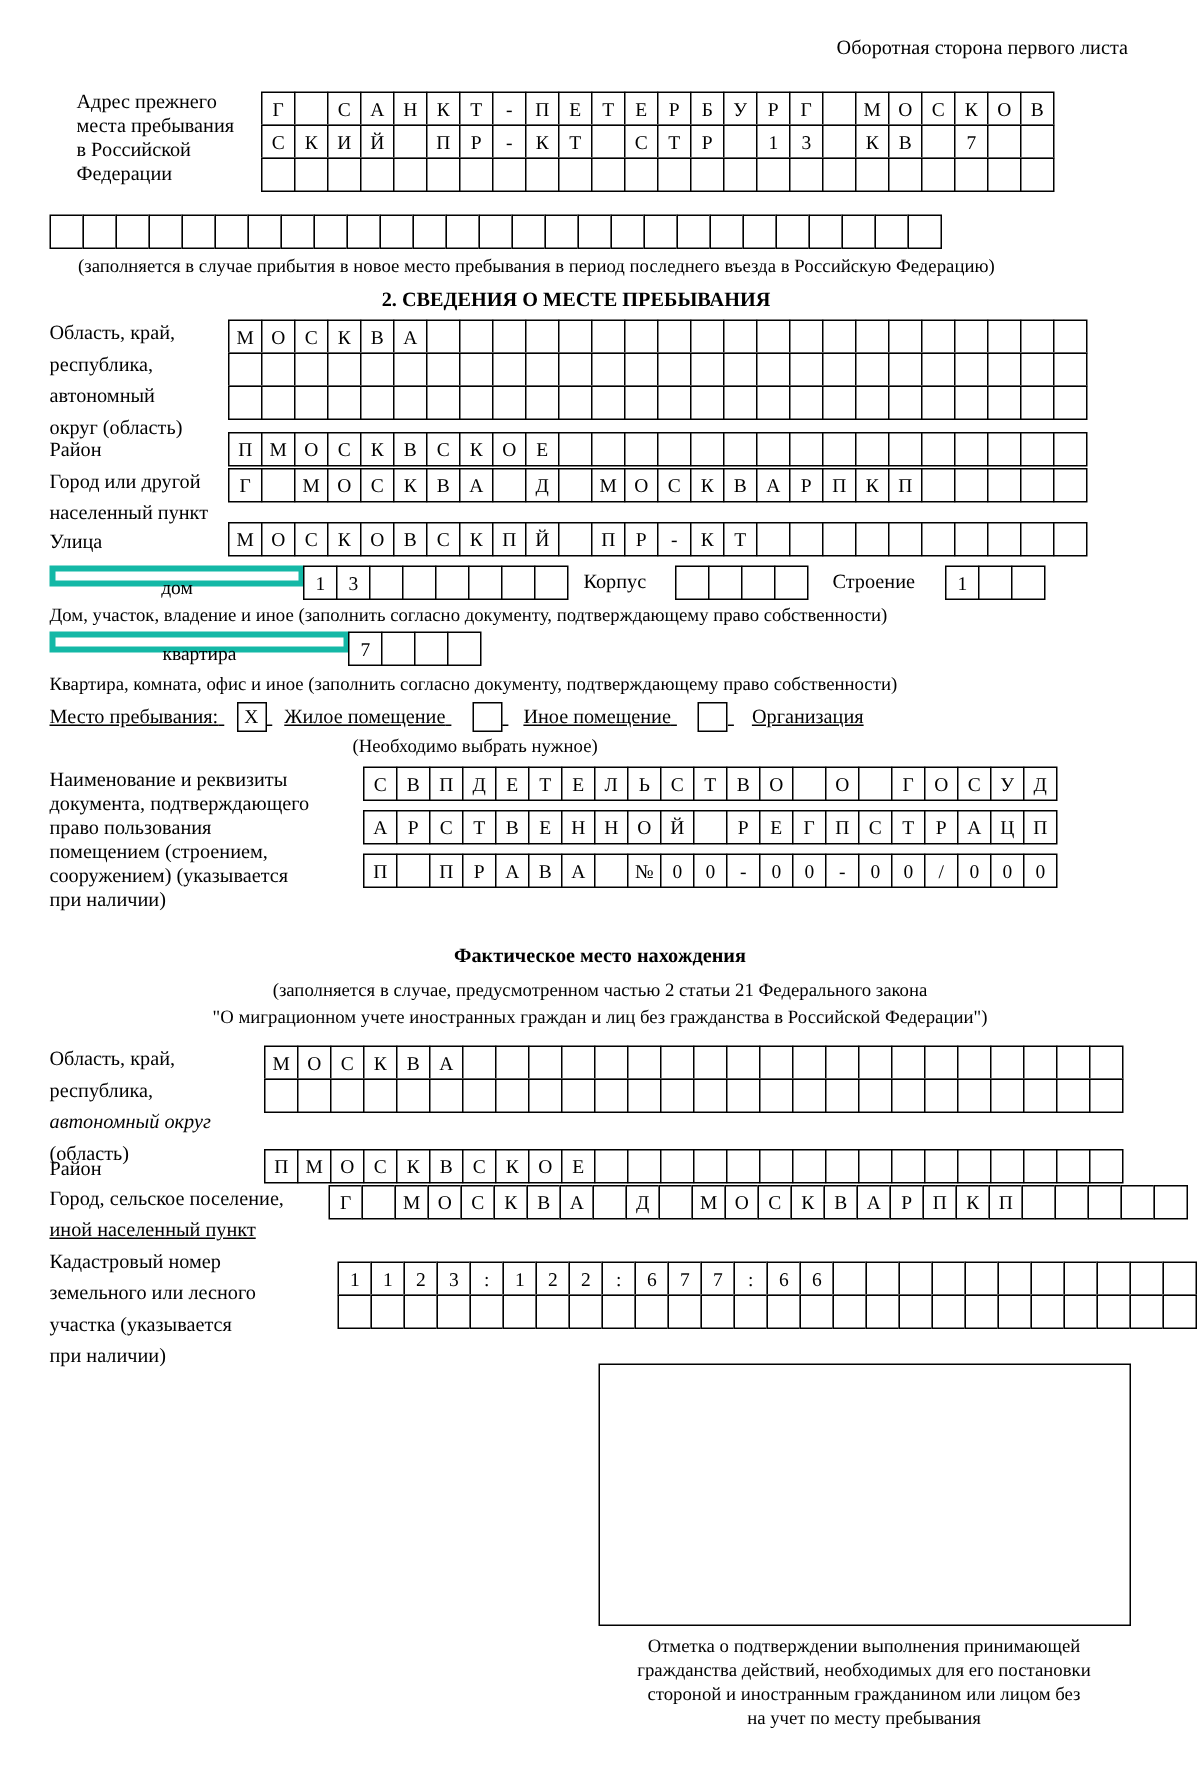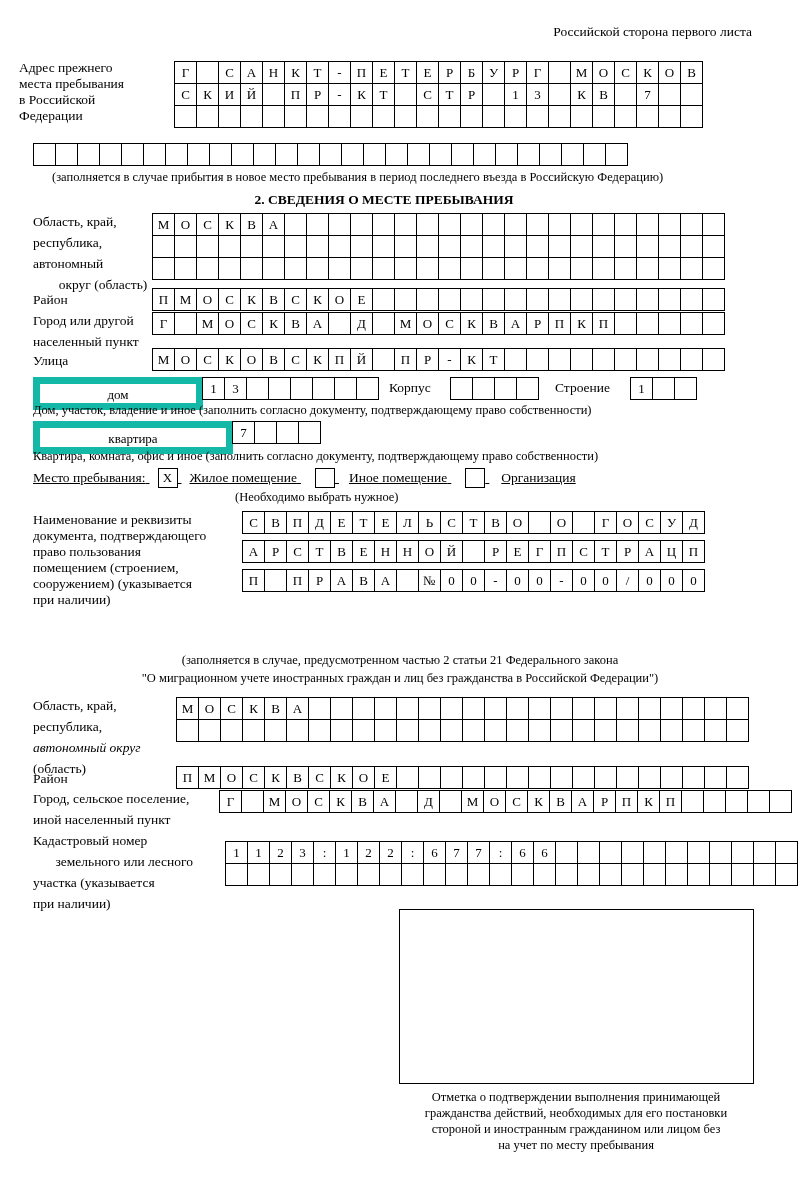--- a/index.html
+++ b/index.html
@@ -28,23 +28,23 @@
     border:1px solid #000;
     margin-right:-1px;
     box-sizing:border-box;
     font-size:13px;
     line-height:21px;
     text-align:center;
     font-family:"Liberation Serif", serif;
     background:#fff;
   }
   .box-lbl{
-    border:7px solid #14b8a6;
+    border:4px solid #14b8a6;
     box-sizing:border-box;
-    height:33px;
+    height:14px;
     line-height:21px;
     text-align:center;
     font-size:13px;
   }
   .note{font-size:12.5px;}
   .sect-title{font-weight:bold;font-size:13.5px;text-align:center;}
   .big-box{
     position:absolute;
     border:1px solid #000;
     box-sizing:border-box;
@@ -62,23 +62,23 @@
     display:inline-block;text-align:center;line-height:18px;font-size:13px;
     vertical-align:middle;
   }
   .inline-lbl{font-size:13.5px;vertical-align:middle;}
 </style>
 </head>
 <body>
 
 <div class="page">
 
-  <div class="hdr-right">Российской сторона первого листа</div>
-
-  <div style="position:absolute;left:19px;top:60px;width:140px;">
+  <div class="hdr-right">Оборотная сторона первого листа</div>
+
+  <div style="position:absolute;left:51px;top:60px;width:140px;">
     <div class="lbl">Адрес прежнего</div>
     <div class="lbl">места пребывания</div>
     <div class="lbl">в Российской</div>
     <div class="lbl">Федерации</div>
   </div>
 
   <div class="row" id="prev-row-0" style="left:174px;top:61px;">
       <div class="cell">Г</div>
       <div class="cell"></div>
       <div class="cell">С</div>
@@ -187,21 +187,21 @@
     </div>
 
   <div class="note" style="position:absolute;left:52px;top:170px;">(заполняется в случае прибытия в новое место пребывания в период последнего въезда в Российскую Федерацию)</div>
 
   <div class="sect-title" style="position:absolute;left:0;top:192px;width:688px;margin-left:40px;">2. СВЕДЕНИЯ О МЕСТЕ ПРЕБЫВАНИЯ</div>
 
   <div style="position:absolute;left:33px;top:214px;width:140px;">
     <div class="lbl">Область, край,</div>
     <div class="lbl" style="margin-top:5px;">республика,</div>
     <div class="lbl" style="margin-top:5px;">автономный</div>
-    <div class="lbl" style="margin-top:5px;text-align:center;">округ (область)</div>
+    <div class="lbl" style="margin-top:5px;">округ (область)</div>
   </div>
   <div class="row" id="s2-reg-0" style="left:152px;top:213px;">
       <div class="cell">М</div>
       <div class="cell">О</div>
       <div class="cell">С</div>
       <div class="cell">К</div>
       <div class="cell">В</div>
       <div class="cell">А</div>
       <div class="cell"></div>
       <div class="cell"></div>
@@ -492,20 +492,21 @@
       <div class="cell">0</div>
       <div class="cell">-</div>
       <div class="cell">0</div>
       <div class="cell">0</div>
       <div class="cell">/</div>
       <div class="cell">0</div>
       <div class="cell">0</div>
       <div class="cell">0</div>
     </div>
 
+  <div class="sect-title" style="position:absolute;left:0;top:629px;width:800px;">Фактическое место нахождения</div>
   <div class="note center" style="position:absolute;left:0;top:653px;width:800px;">(заполняется в случае, предусмотренном частью 2 статьи 21 Федерального закона</div>
   <div class="note center" style="position:absolute;left:0;top:671px;width:800px;">"О миграционном учете иностранных граждан и лиц без гражданства в Российской Федерации")</div>
 
   <div style="position:absolute;left:33px;top:698px;width:145px;">
     <div class="lbl">Область, край,</div>
     <div class="lbl" style="margin-top:5px;">республика,</div>
     <div class="lbl" style="margin-top:5px;font-style:italic;">автономный округ</div>
     <div class="lbl" style="margin-top:5px;">(область)</div>
   </div>
   <div class="row" id="sa-reg-0" style="left:176px;top:697px;">
@@ -590,21 +591,21 @@
       <div class="cell"></div>
       <div class="cell"></div>
       <div class="cell"></div>
       <div class="cell"></div>
       <div class="cell"></div>
       <div class="cell"></div>
     </div>
 
   <div style="position:absolute;left:33px;top:791px;width:160px;">
     <div class="lbl">Город, сельское поселение,</div>
-    <div class="lbl" style="margin-top:5px;">иной населенный пункт</div>
+    <div class="lbl" style="margin-top:5px;text-decoration:underline;">иной населенный пункт</div>
   </div>
   <div class="row" id="sa-city" style="left:219px;top:790px;">
       <div class="cell">Г</div>
       <div class="cell"></div>
       <div class="cell">М</div>
       <div class="cell">О</div>
       <div class="cell">С</div>
       <div class="cell">К</div>
       <div class="cell">В</div>
       <div class="cell">А</div>
@@ -623,21 +624,21 @@
       <div class="cell">П</div>
       <div class="cell"></div>
       <div class="cell"></div>
       <div class="cell"></div>
       <div class="cell"></div>
       <div class="cell"></div>
     </div>
 
   <div style="position:absolute;left:33px;top:833px;width:160px;">
     <div class="lbl">Кадастровый номер</div>
-    <div class="lbl" style="margin-top:5px;text-align:right;">земельного или лесного</div>
+    <div class="lbl" style="margin-top:5px;">земельного или лесного</div>
     <div class="lbl" style="margin-top:5px;">участка (указывается</div>
     <div class="lbl" style="margin-top:5px;">при наличии)</div>
   </div>
   <div class="row" id="sa-cad-0" style="left:225px;top:841px;">
       <div class="cell">1</div>
       <div class="cell">1</div>
       <div class="cell">2</div>
       <div class="cell">3</div>
       <div class="cell">:</div>
       <div class="cell">1</div>

